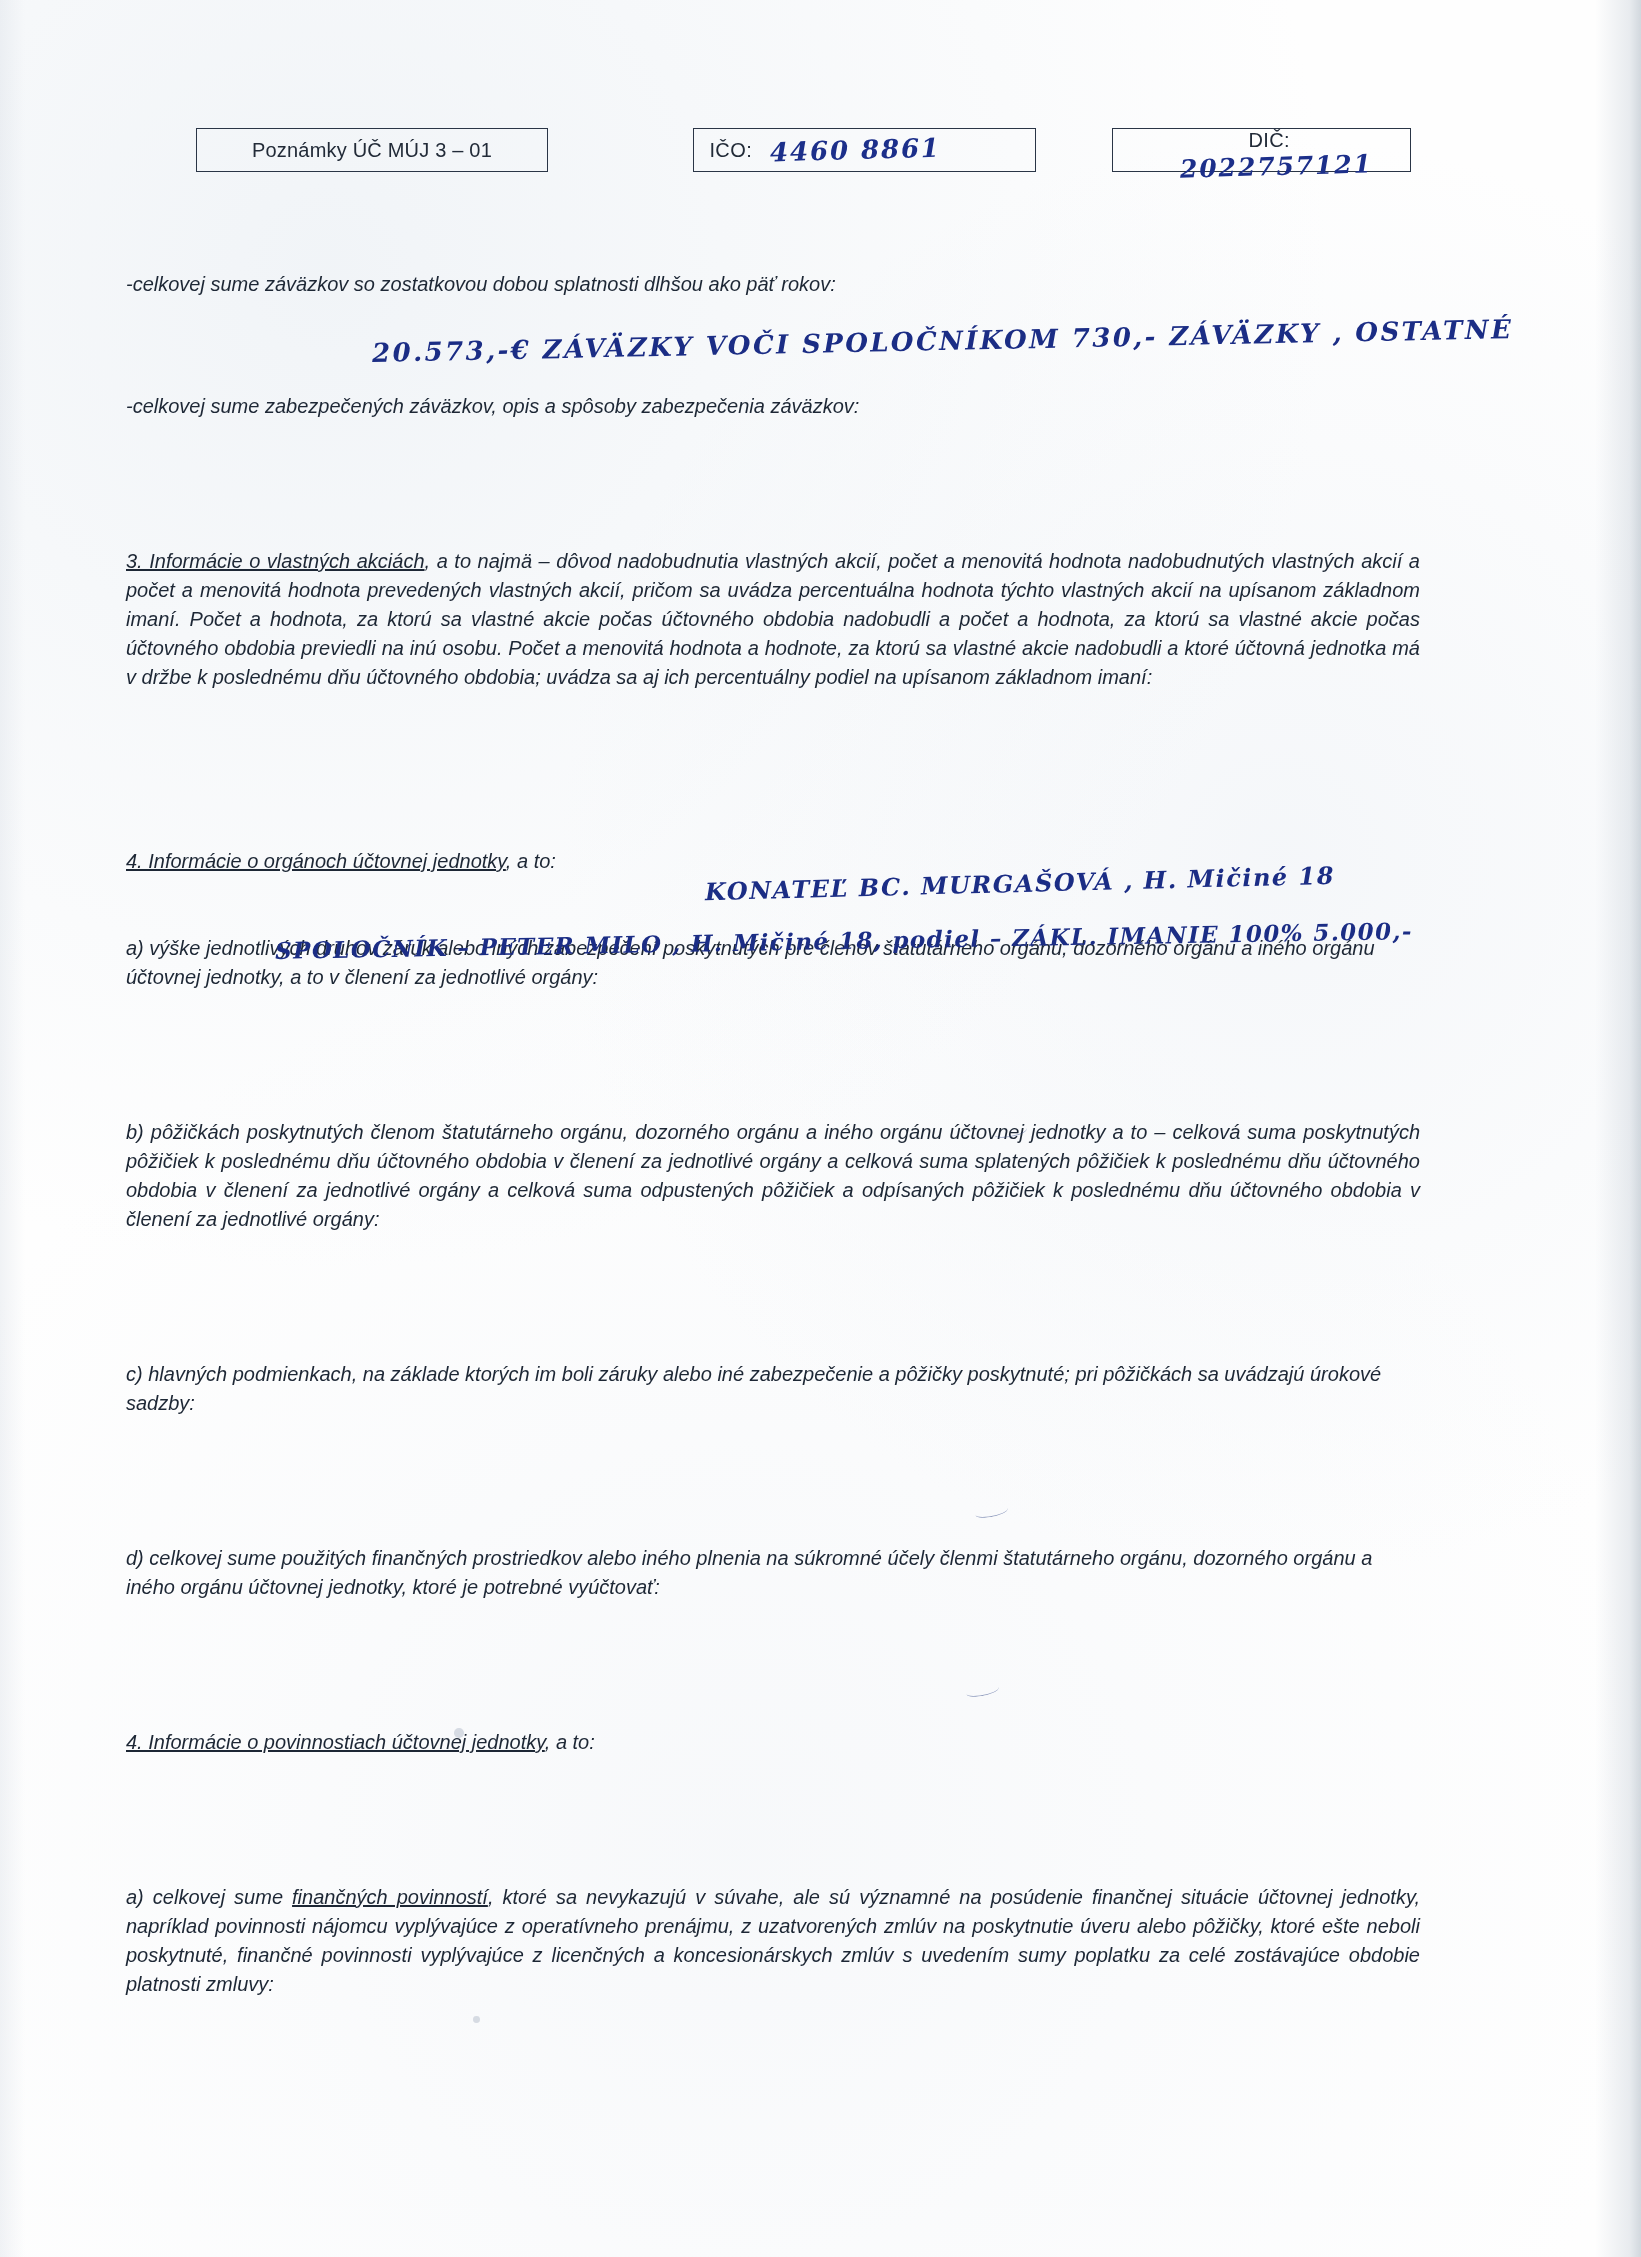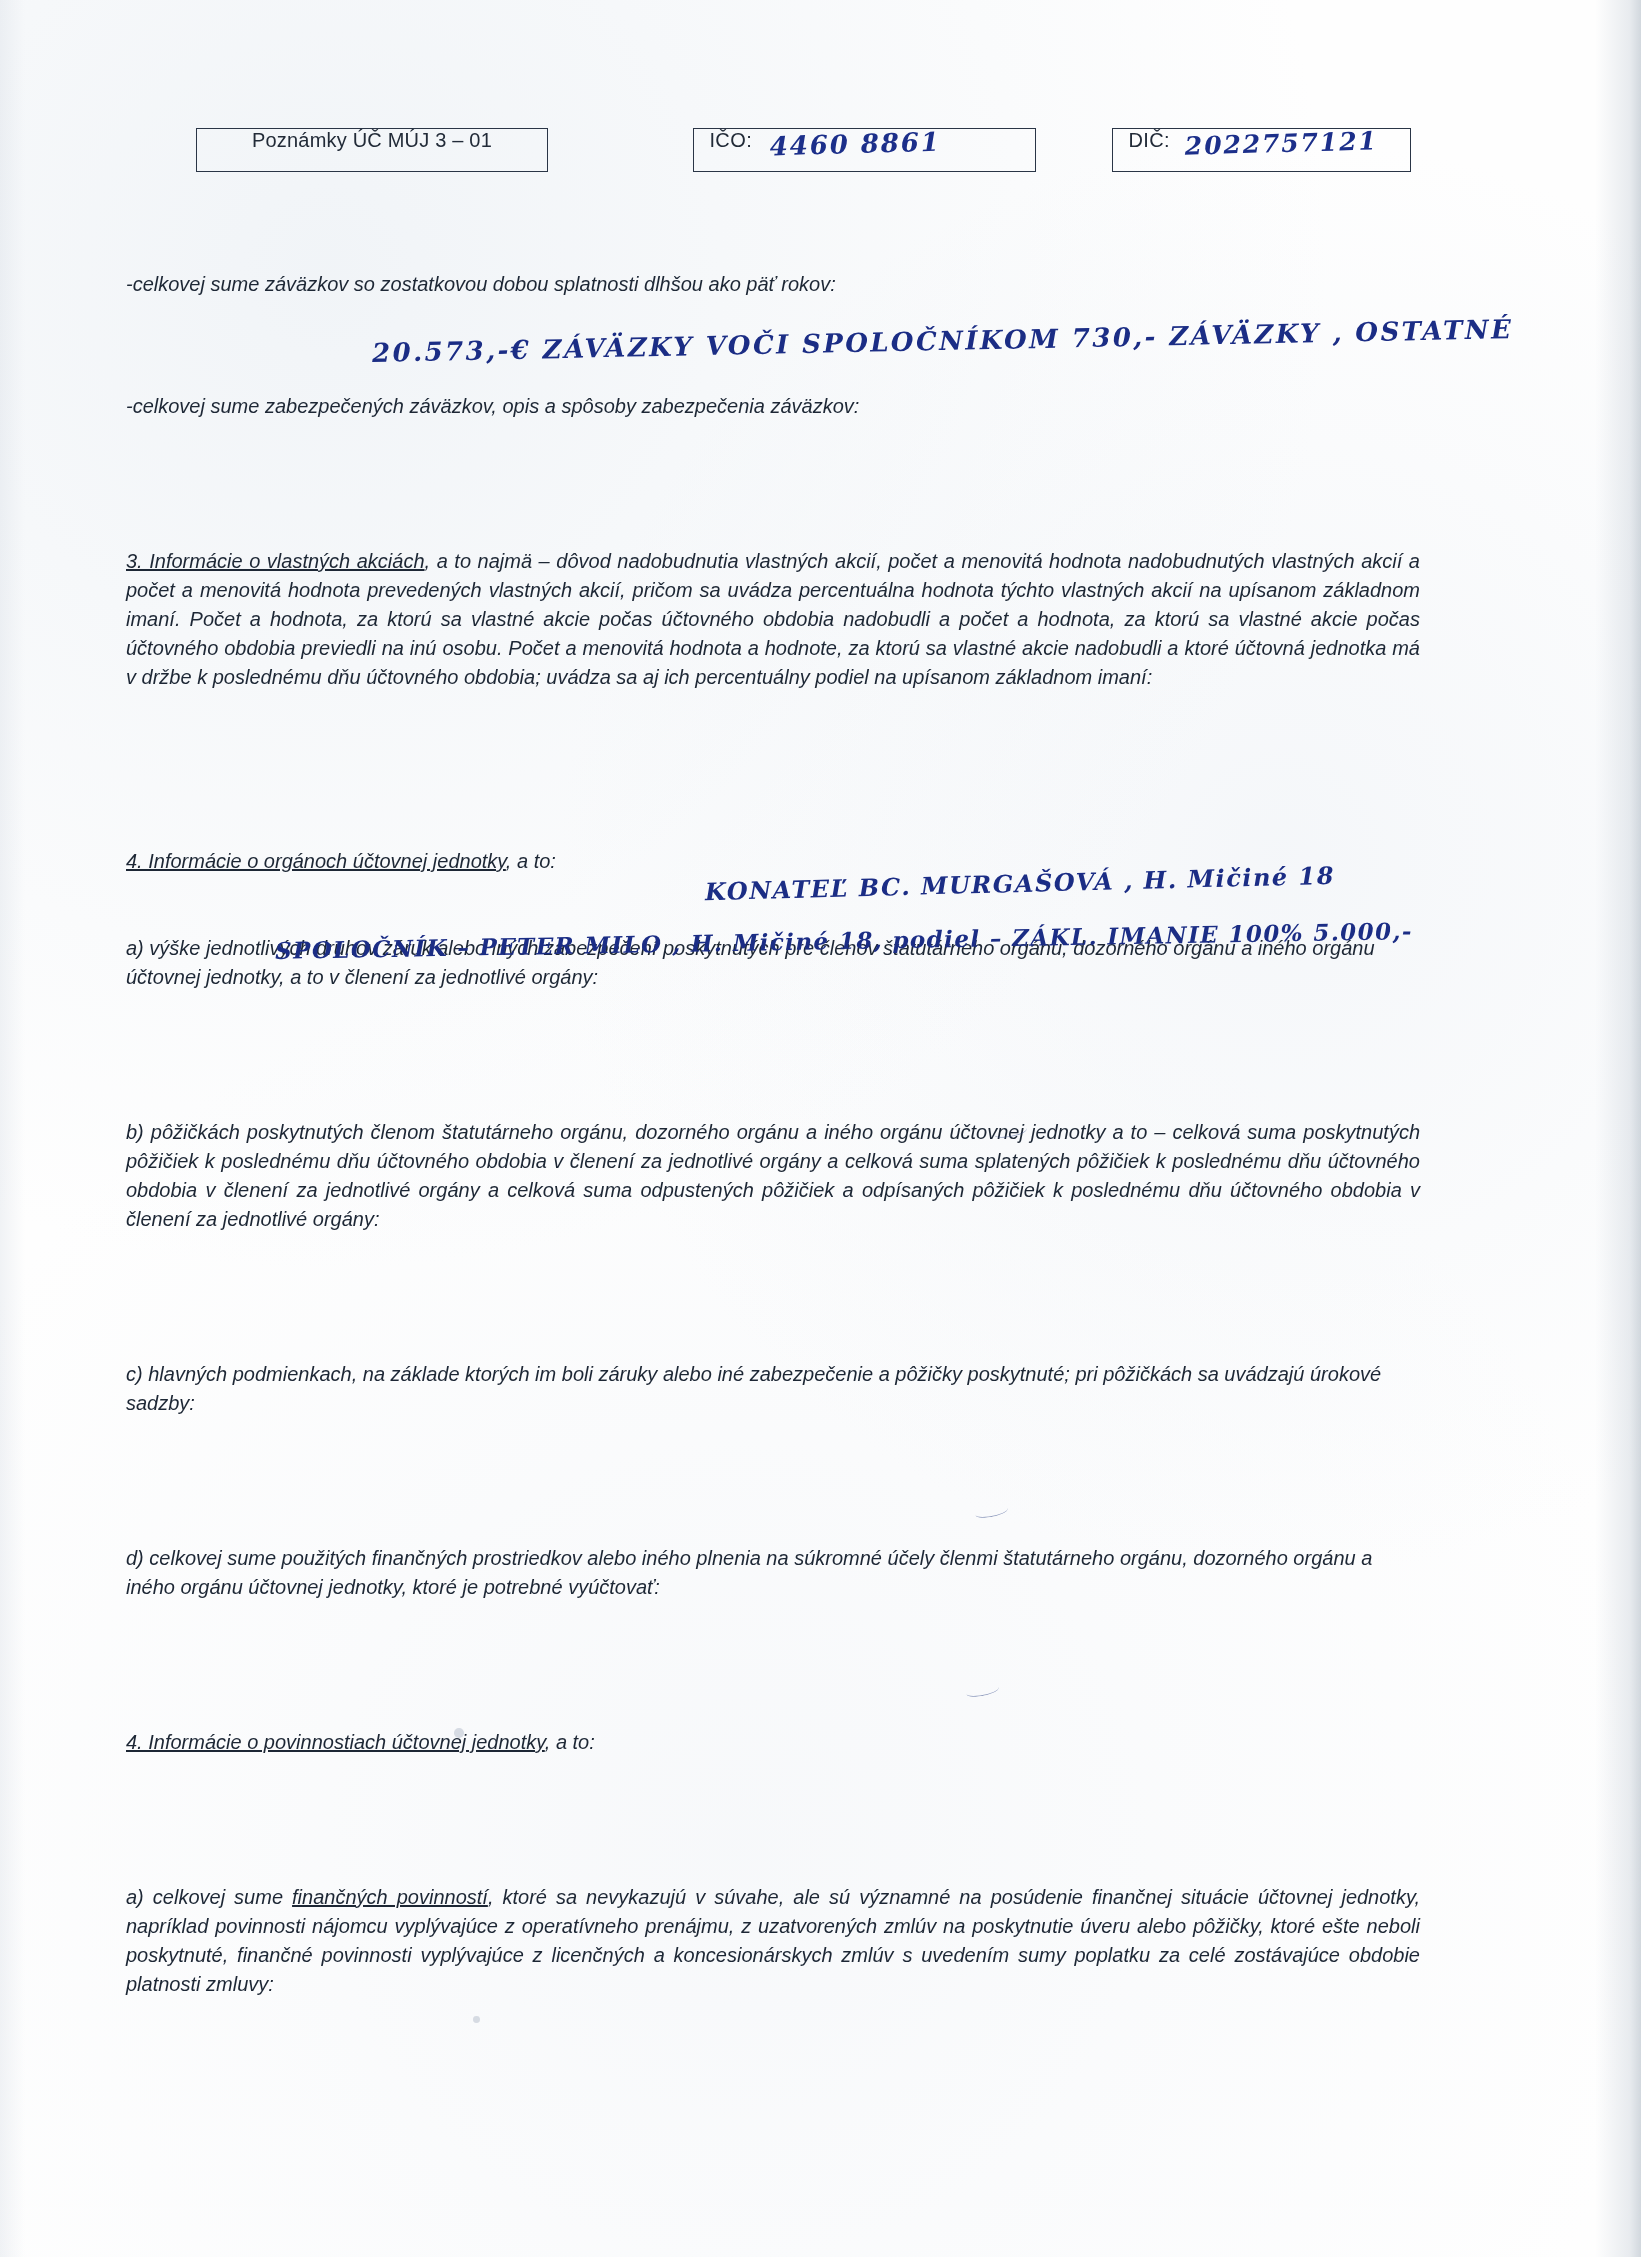--- a/index.html
+++ b/index.html
@@ -48,40 +48,42 @@
     left: 0; right: 0;
     height: 48px;
   }
   .hdr-box {
     position: absolute;
     border: 1.5px solid #2a3546;
     background: transparent;
     box-sizing: border-box;
     height: 44px;
     display: flex;
+    align-items: center;
   }
   .hdr-title {
     left: 196px;
     width: 352px;
     justify-content: center;
   }
   .hdr-title span {
     font-size: 20px;
     letter-spacing: 0.2px;
     color: #222b38;
   }
   .hdr-ico {
     left: 693px;
     width: 343px;
     padding-left: 15.4px;
   }
   .hdr-dic {
     left: 1112px;
     width: 299px;
     padding-left: 15.4px;
+    flex-direction: column;
   }
   .hdr-label {
     font-size: 20px;
     color: #222b38;
     letter-spacing: 0.4px;
   }
   .handwriting {
     font-family: "DejaVu Serif", serif;
     color: #1c2f8a;
     font-style: italic;

